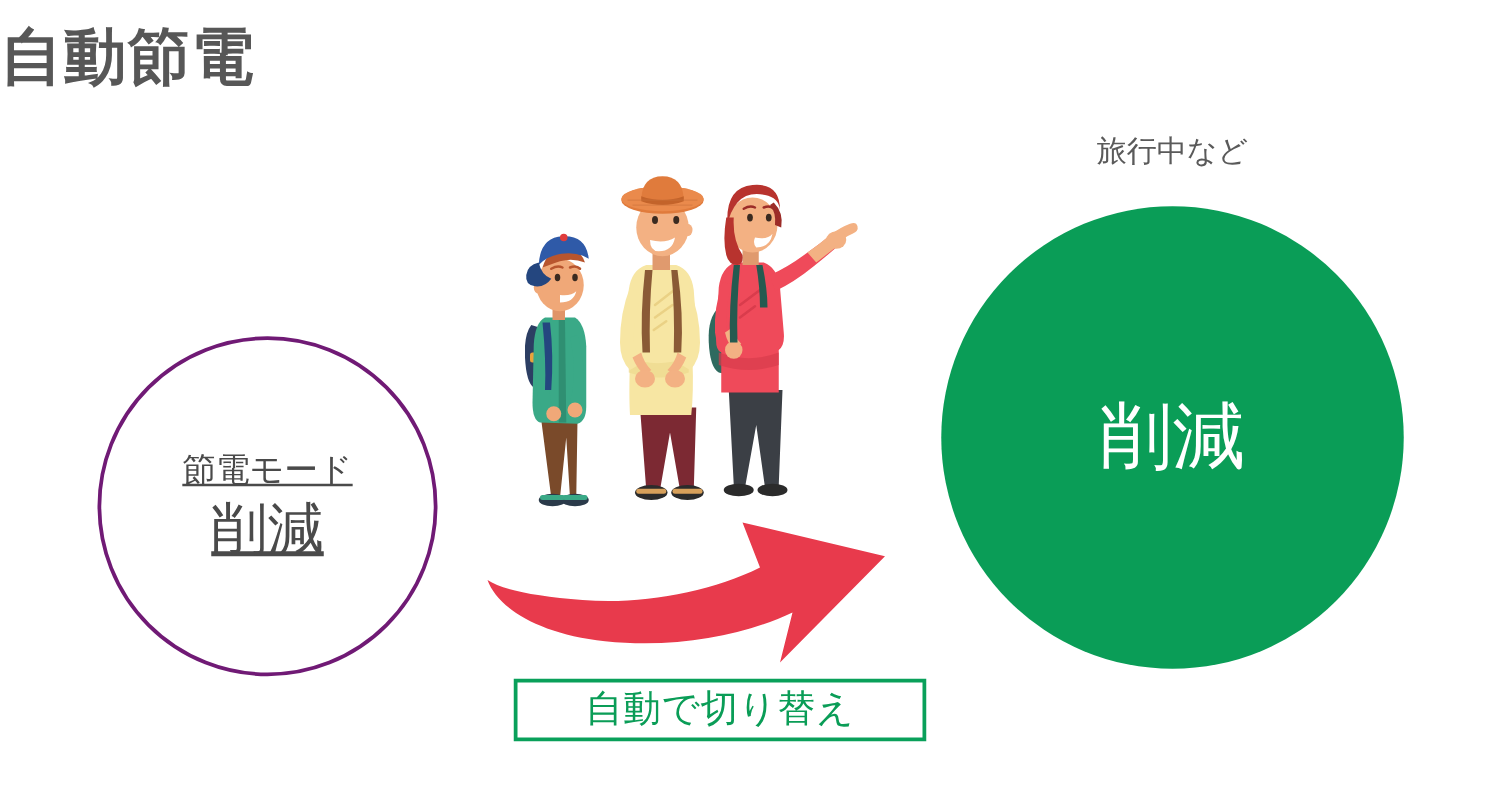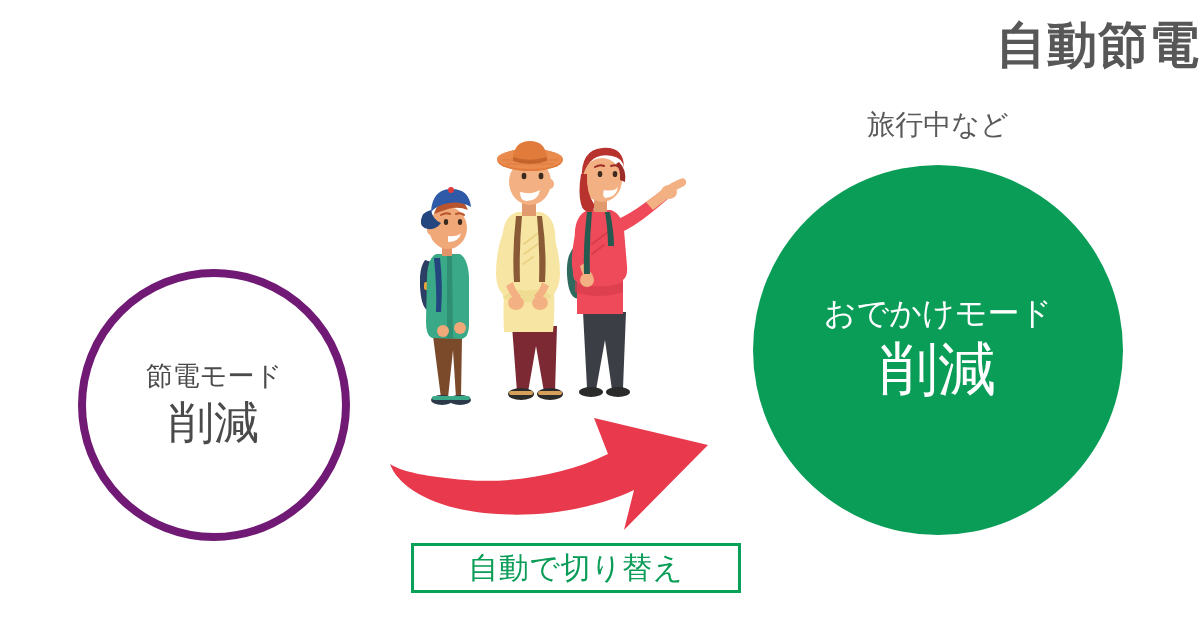--- a/index.html
+++ b/index.html
@@ -17,32 +17,32 @@
     background: #ffffff;
     overflow: hidden;
   }
 
   
   #page-title {
     position: absolute;
     left: 0;
     top: 18px;
     width: 1200px;
-    text-align: right;
+    text-align: left;
     font-size: 50px;
     font-weight: bold;
     color: #575757;
     letter-spacing: 1px;
     line-height: 1.1;
   }
 
   
   .section-caption {
     position: absolute;
-    font-size: 28px;
+    font-size: 24px;
     color: #5a5a5a;
     text-align: center;
     line-height: 1.2;
     white-space: nowrap;
   }
   #caption-left {
     left: 64px;
     top: 204px;
     width: 300px;
   }
@@ -52,28 +52,29 @@
     width: 300px;
   }
 
   
   #circle-left {
     position: absolute;
     left: 78px;
     top: 269px;
     width: 272px;
     height: 272px;
-    border: 8px solid #701a75;
+    border: 3px solid #701a75;
     border-radius: 50%;
     box-sizing: border-box;
     display: flex;
     flex-direction: column;
     align-items: center;
     justify-content: center;
     color: #4a4a4a;
+    text-decoration: underline;
   }
   #circle-left .mode-name {
     font-size: 27px;
     line-height: 1.15;
     margin-bottom: 4px;
     white-space: nowrap;
   }
   #circle-left .pct {
     font-size: 45px;
     line-height: 1.18;
@@ -167,21 +168,20 @@
 
 
   <div id="circle-left">
     <div class="mode-name">節電モード</div>
     <div class="reduce">削減</div>
   </div>
 
   <div id="caption-right" class="section-caption">旅行中など</div>
 
   <div id="circle-right">
-    <div class="mode-name">おでかけモード</div>
     <div class="reduce">削減</div>
   </div>
 
   <div id="illustration">
     <svg viewBox="0 0 290 280" width="290" height="280" xmlns="http://www.w3.org/2000/svg">
 
       <g>
 
         <path d="M13 196 L42 196 L41 258 L36 258 L33 210 L28 258 L21 258 Z" fill="#7a4a2a"></path>
 

